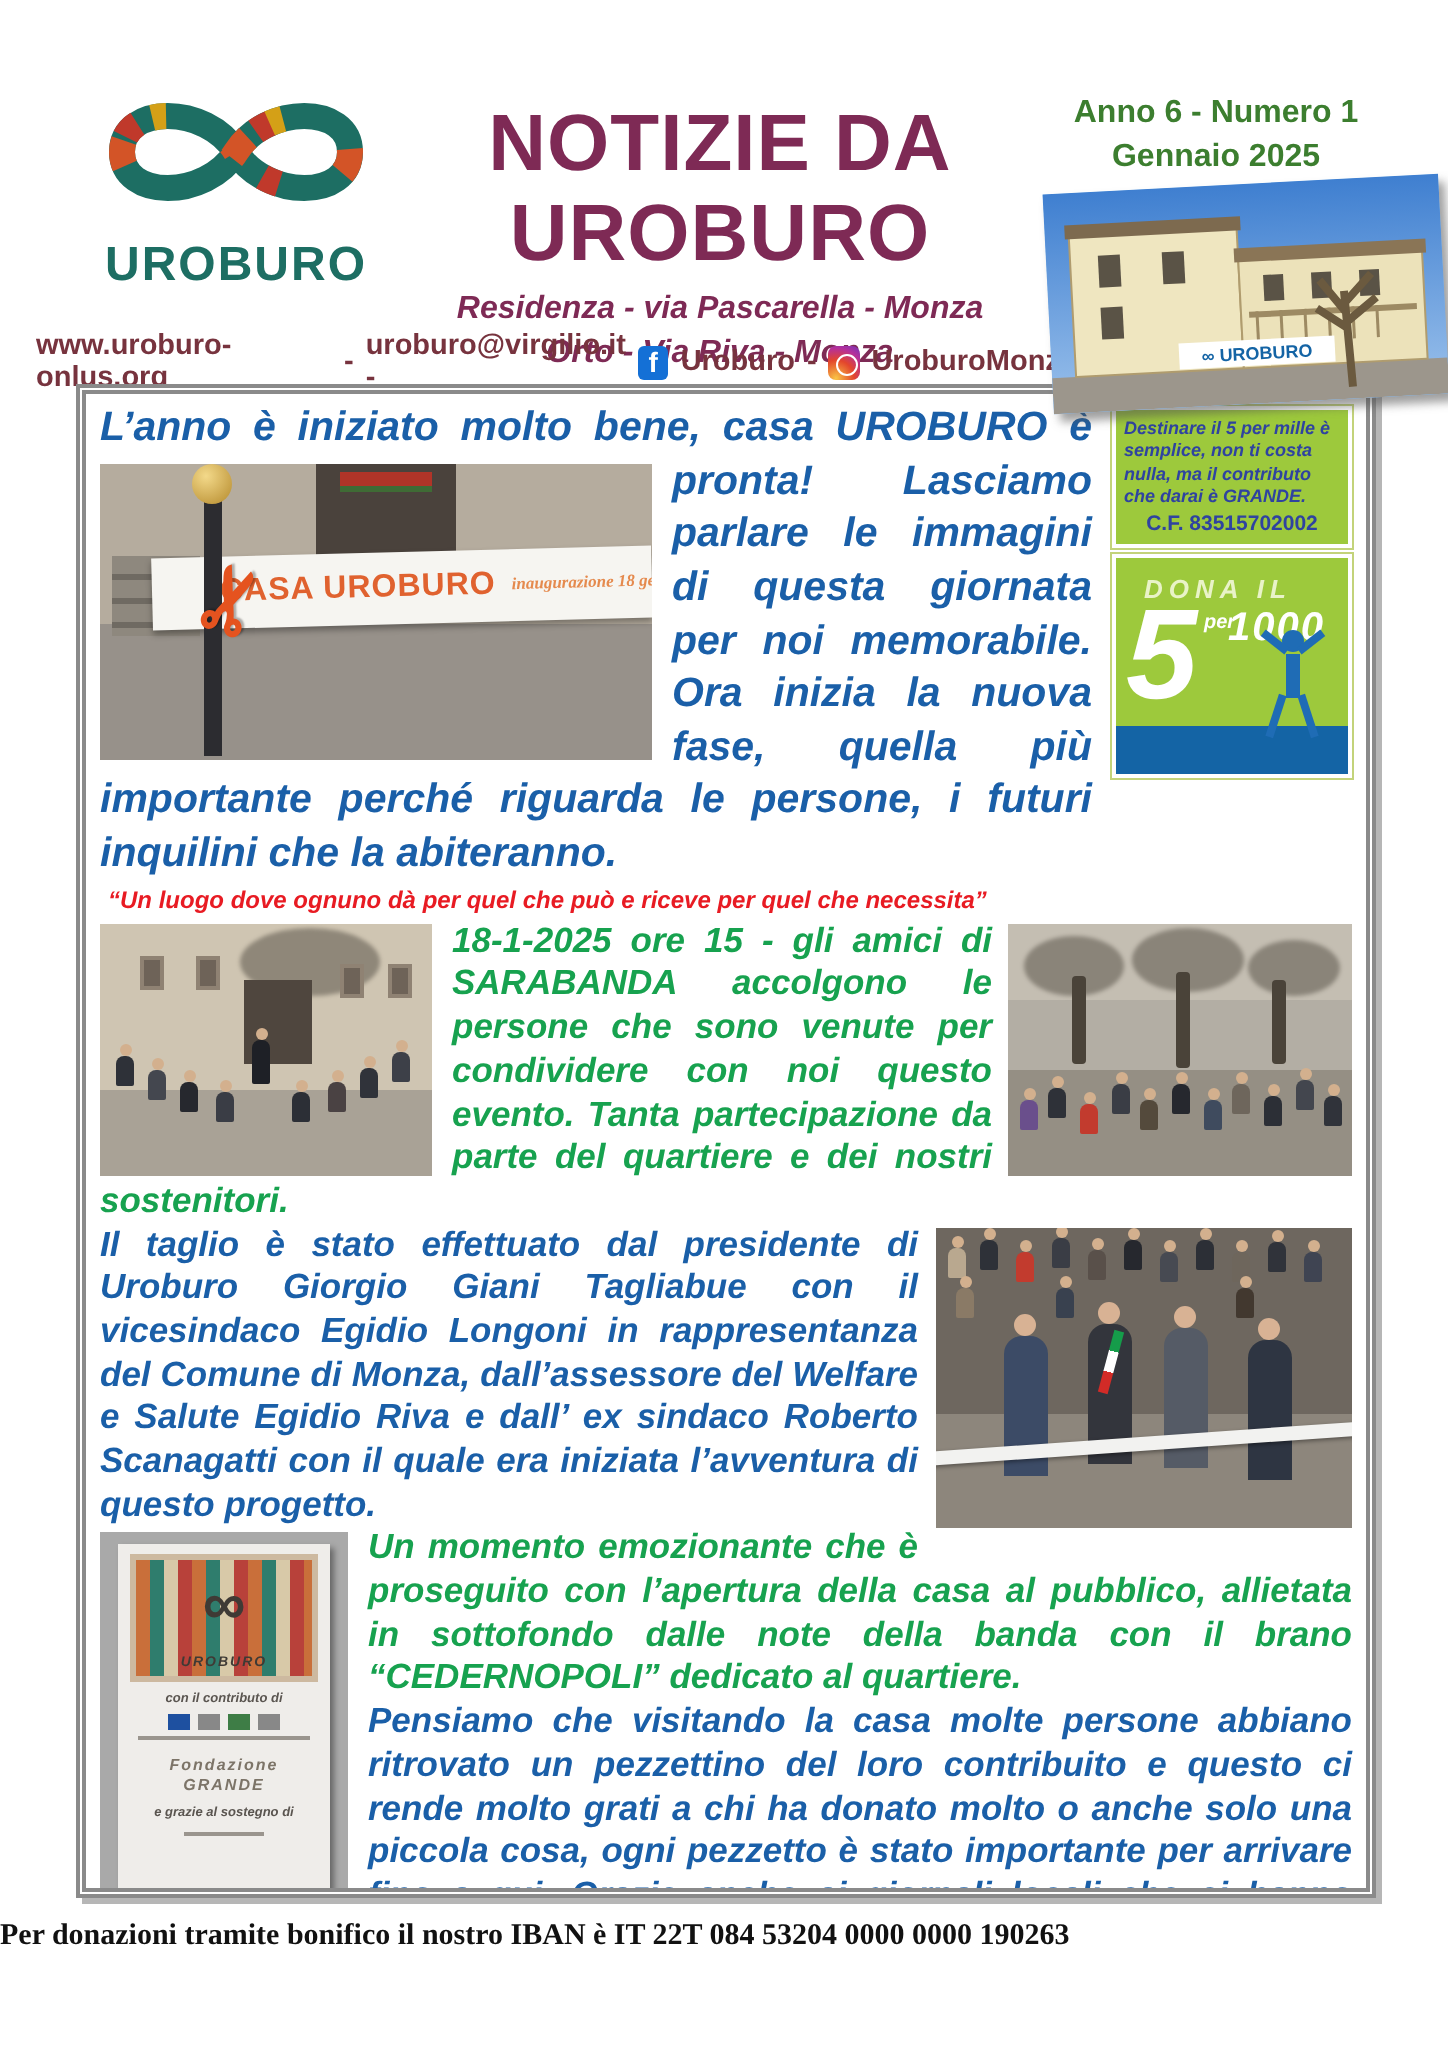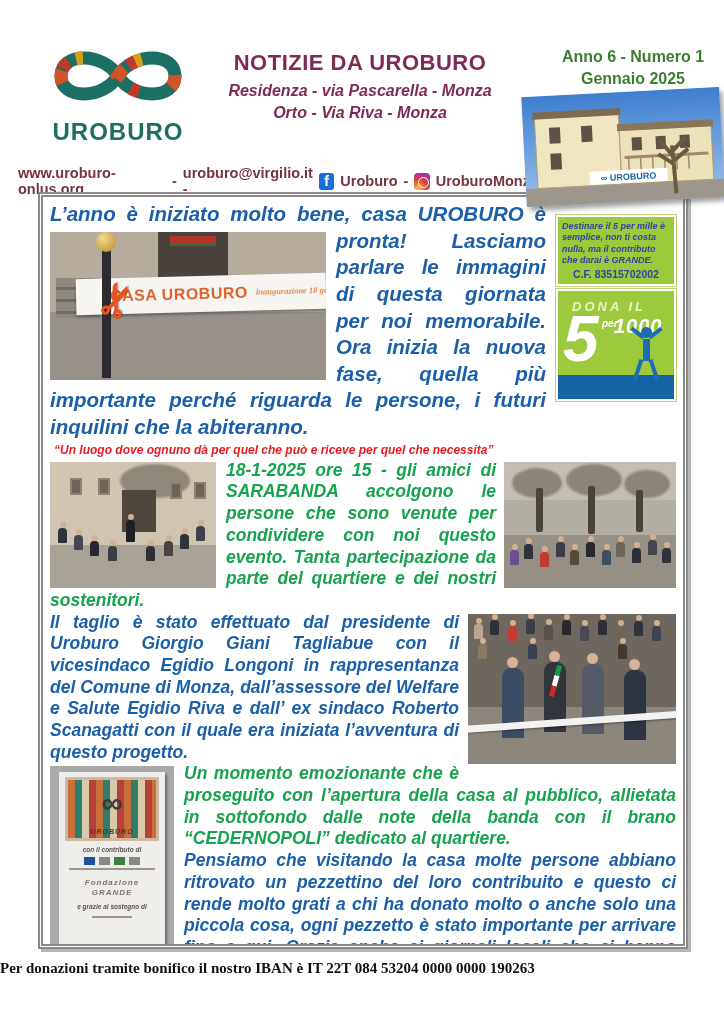--- a/index.html
+++ b/index.html
@@ -9,23 +9,23 @@
   }
   *{box-sizing:border-box;margin:0;padding:0}
   body{margin:0;background:#fff}
   .page{position:relative;width:724px;height:1023px;background:#fff;overflow:hidden;
         font-family:"Liberation Sans",sans-serif}
 
   
   .logo{position:absolute;left:38px;top:34px;width:160px;text-align:center}
   .logo-word{color:var(--teal);font-weight:bold;font-size:24px;letter-spacing:1px;margin-top:-4px}
   .title-block{position:absolute;left:195px;top:50px;width:330px;text-align:center}
-  .title{color:var(--title);font-weight:bold;font-size:22px;letter-spacing:.5px}
+  .title{color:var(--title);font-weight:bold;font-size:40px;letter-spacing:.5px}
   .subtitle{color:var(--title);font-weight:bold;font-style:italic;font-size:16px;line-height:1.35;margin-top:4px}
-  .issue{position:absolute;right:3px;top:46px;width:176px;text-align:center;
+  .issue{position:absolute;right:28px;top:46px;width:176px;text-align:center;
          color:var(--issue-green);font-weight:bold;font-size:16px;line-height:1.4}
   .contact1{position:absolute;left:30px;top:143px;width:500px;text-align:center;
             color:var(--contact);font-weight:bold;font-size:15px}
   .contact2{position:absolute;left:18px;top:165px;width:520px;display:flex;justify-content:center;
             align-items:center;gap:6px;color:var(--contact);font-weight:bold;font-size:14.5px}
   .fb{display:inline-block;width:17px;height:17px;background:#1470d6;border-radius:3px;color:#fff;
       font-weight:bold;font-size:14px;text-align:center;line-height:17px}
   .ig{display:inline-block;width:17px;height:17px;border-radius:4px;position:relative;
       background:radial-gradient(circle at 25% 95%, #f9c546, #e3462c 45%, #b5309b 75%, #7034b8)}
   .ig::before{content:"";position:absolute;left:4px;top:4px;width:9px;height:9px;border:1.6px solid #fff;border-radius:50%}
@@ -103,21 +103,21 @@
   .ptiny{font-size:6.5px;font-weight:bold;font-style:italic;color:#5a5550;margin-top:5px}
   .plogos{display:flex;justify-content:center;gap:4px;margin-top:3px}
   .plogo{width:11px;height:8px;background:#888}
   .plogo.eu{background:#1e50a0}
   .plogo.g{background:#3e7d46}
   .cariplo{font-size:8px;font-weight:bold;color:#7c7468;letter-spacing:1px;margin-top:8px}
   .tlines{margin-top:5px}
   .tline{height:2px;background:#9a958e;margin:3px auto}
 
   
-  .donation{float:right;width:120px;margin:14px 0 6px 10px}
+  .donation{float:right;width:120px;margin:2px 0 6px 10px}
   .don-top{background:var(--lime);border:2px solid #fff;outline:1px solid #c3d37a;padding:4px 4px 3px;
            color:#2f43a0;font-weight:bold;font-style:italic;font-size:9px;line-height:1.25;text-align:left}
   .don-cf{font-size:10.5px;font-style:normal;text-align:center;margin-top:2px}
   .don-logo{position:relative;height:112px;margin-top:3px;background:var(--lime);border:2px solid #fff;
             outline:1px solid #c3d37a;overflow:hidden}
   .don-head{position:absolute;left:14px;top:8px;color:#e9f3c8;font-weight:bold;font-size:13px;letter-spacing:3px}
   .don-five{position:absolute;left:5px;top:16px;color:#fff;font-weight:bold;font-style:italic;font-size:64px;line-height:1}
   .don-per{position:absolute;left:44px;top:26px;color:#fff;font-style:italic;font-weight:bold;font-size:10px}
   .don-thousand{position:absolute;left:56px;top:22px;color:#fff;font-weight:bold;font-size:20px;letter-spacing:1px}
   .don-band{position:absolute;left:0;right:0;bottom:0;height:24px;background:var(--don-blue)}

